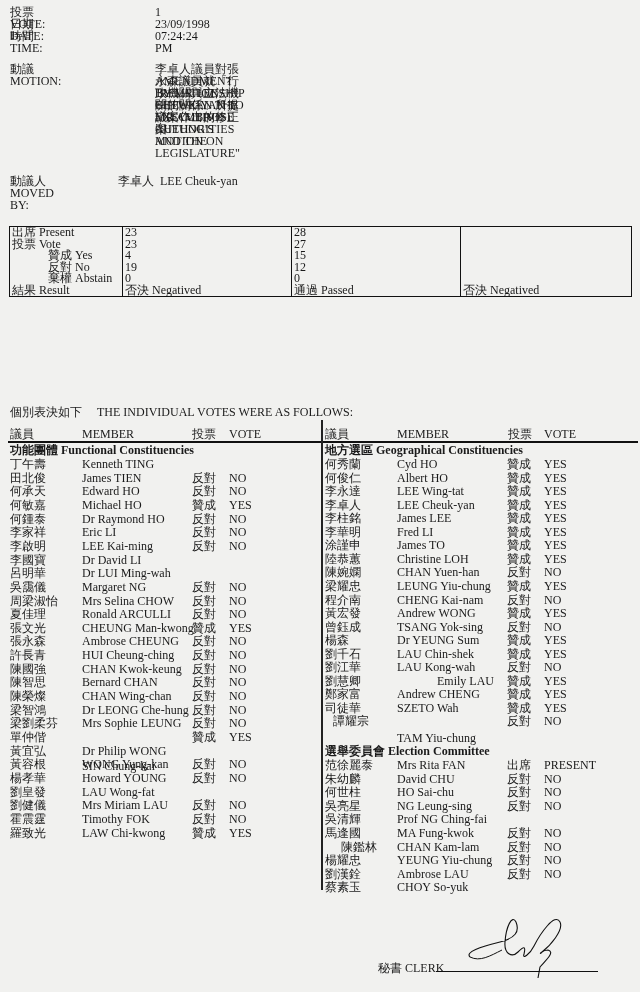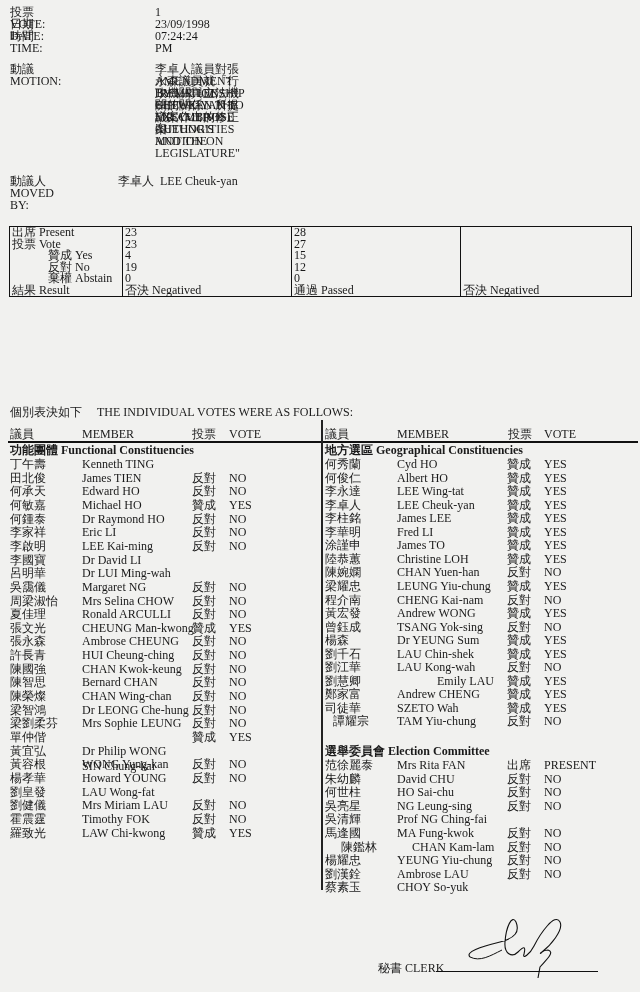--- a/index.html
+++ b/index.html
@@ -392,21 +392,21 @@
       <span style="left: 219px;">YES</span>
     </div>
     <div class="row" style="left: 325px; top: 701.9px;">
       <span style="left: 0px;">司徒華</span>
       <span style="left: 72px;">SZETO Wah</span>
       <span style="left: 182px;">贊成</span>
       <span style="left: 219px;">YES</span>
     </div>
     <div class="row" style="left: 325px; top: 715.45px;">
       <span style="left: 8px;">譚耀宗</span>
-      <span style="left: 72px;">TAM Yiu-chung</span>
+      <span style="left: 72px; margin-top: 17px;">TAM Yiu-chung</span>
       <span style="left: 182px;">反對</span>
       <span style="left: 219px;">NO</span>
     </div>
   </div>
 
 <span class="abs section-title" style="left:325px;top:745px">選舉委員會 Election Committee</span>
 <div id="ec-list">
     <div class="row" style="left: 325px; top: 759px;">
       <span style="left: 0px;">范徐麗泰</span>
       <span style="left: 72px;">Mrs Rita FAN</span>
@@ -438,21 +438,21 @@
       <span style="left: 219px;"></span>
     </div>
     <div class="row" style="left: 325px; top: 827px;">
       <span style="left: 0px;">馬逢國</span>
       <span style="left: 72px; text-align: center;">MA Fung-kwok</span>
       <span style="left: 182px;">反對</span>
       <span style="left: 219px;">NO</span>
     </div>
     <div class="row" style="left: 325px; top: 840.6px;">
       <span style="left: 16px;">陳鑑林</span>
-      <span style="left: 72px; margin-left: 15px;">CHAN Kam-lam</span>
+      <span style="left: 72px;">CHAN Kam-lam</span>
       <span style="left: 182px;">反對</span>
       <span style="left: 219px;">NO</span>
     </div>
     <div class="row" style="left: 325px; top: 854.2px;">
       <span style="left: 0px;">楊耀忠</span>
       <span style="left: 72px;">YEUNG Yiu-chung</span>
       <span style="left: 182px;">反對</span>
       <span style="left: 219px;">NO</span>
     </div>
     <div class="row" style="left: 325px; top: 867.8px;">

